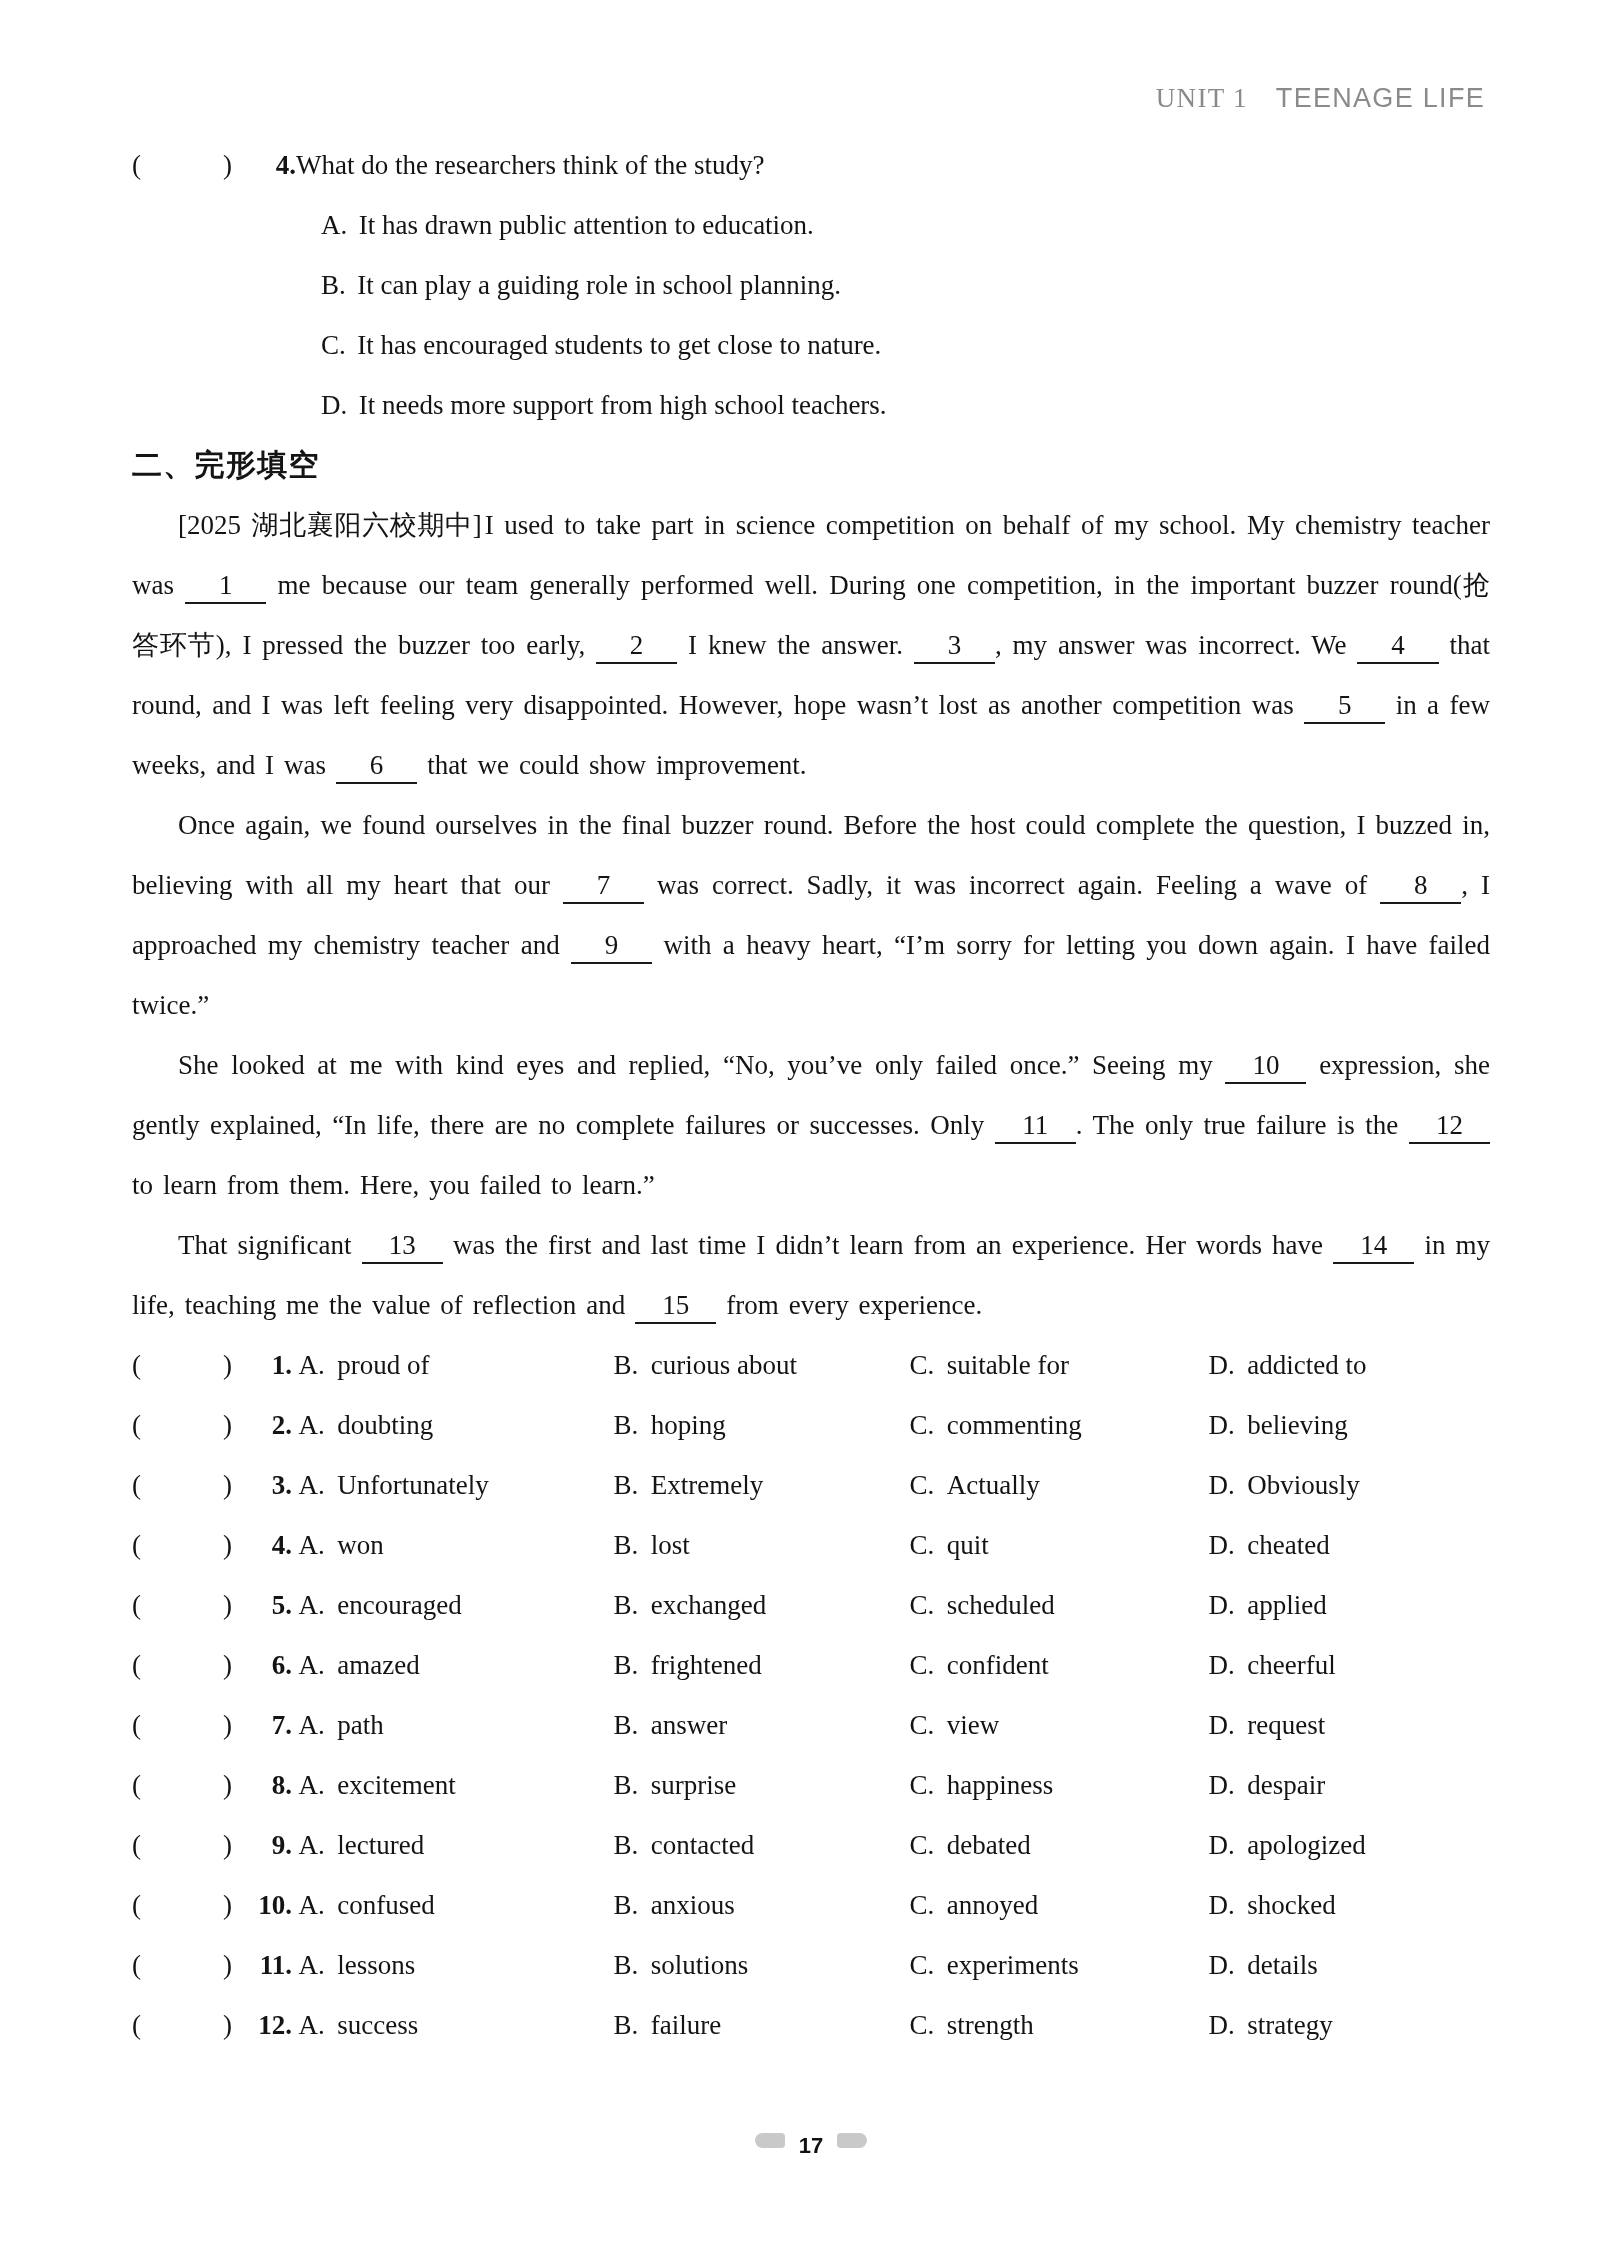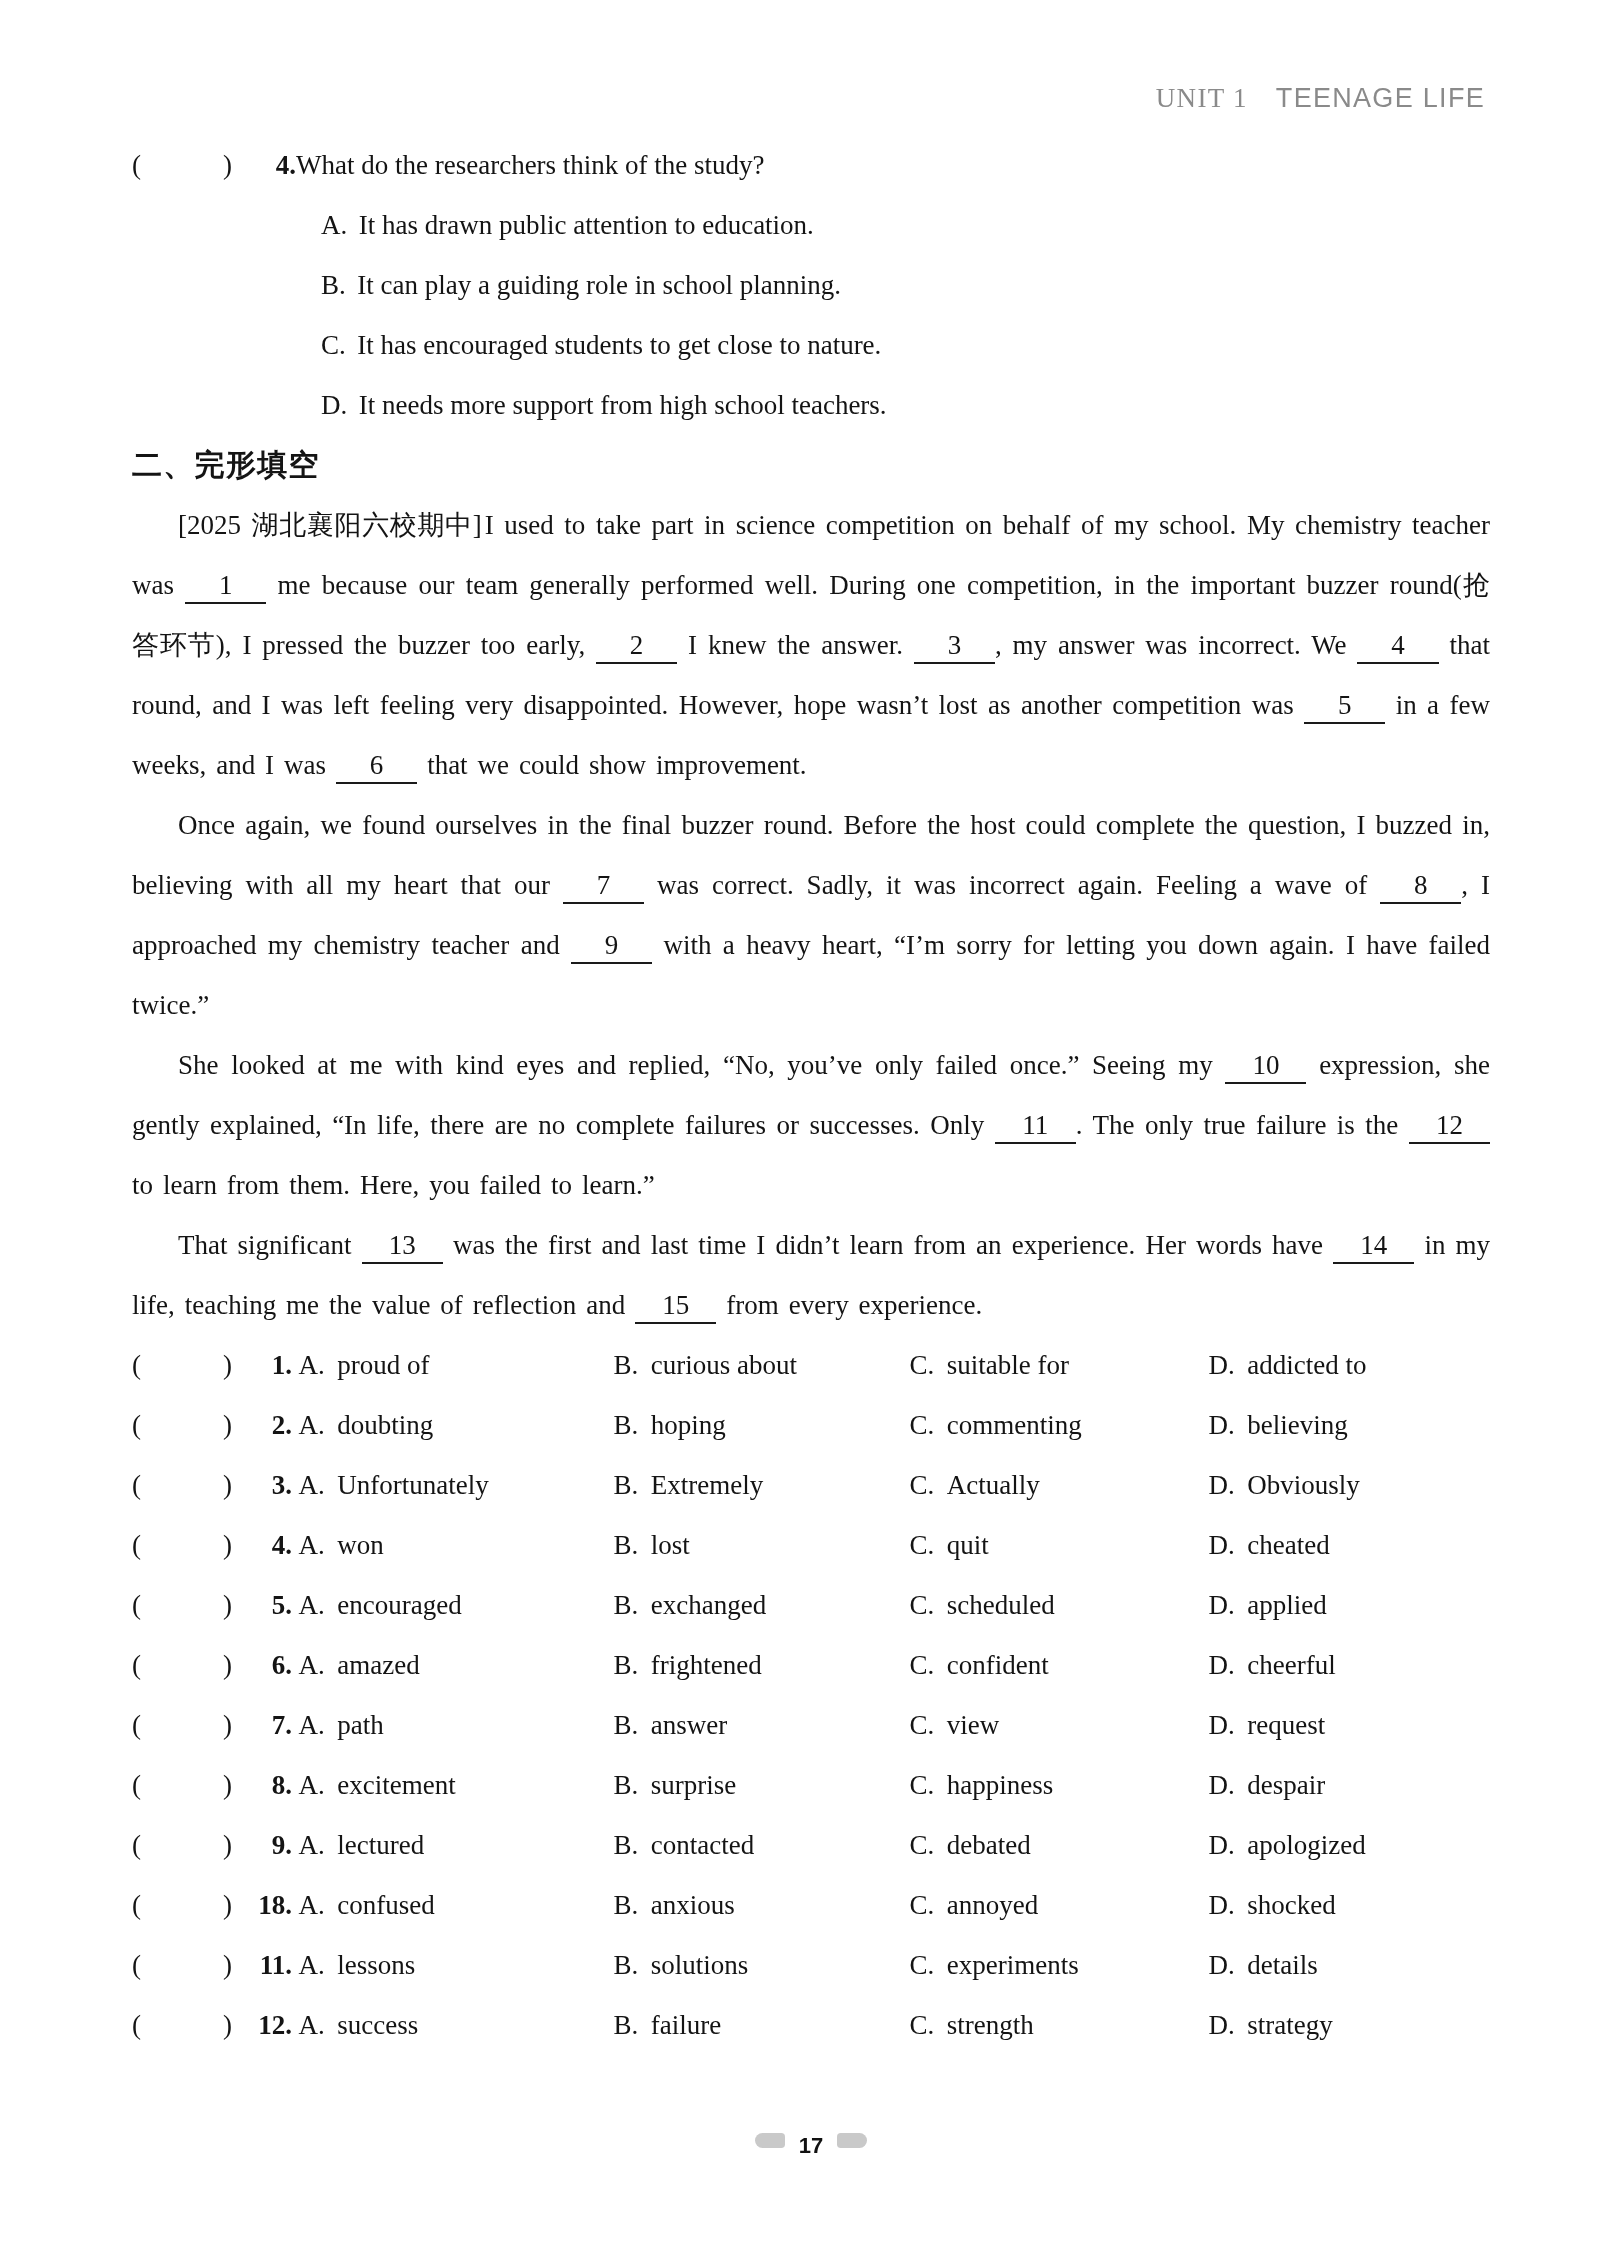--- a/index.html
+++ b/index.html
@@ -327,21 +327,21 @@
           <div class="cell cellD">
             <span class="letter">D.</span>
             <span>apologized</span>
           </div>
         </div>
         <div class="grid-row">
           <span class="paren-cell">
             <span>(</span>
             <span>)</span>
           </span>
-          <span class="row-num">18.</span>
+          <span class="row-num">10.</span>
           <div class="cell cellA">
             <span class="letter">A.</span>
             <span>confused</span>
           </div>
           <div class="cell cellB">
             <span class="letter">B.</span>
             <span>anxious</span>
           </div>
           <div class="cell cellC">
             <span class="letter">C.</span>

